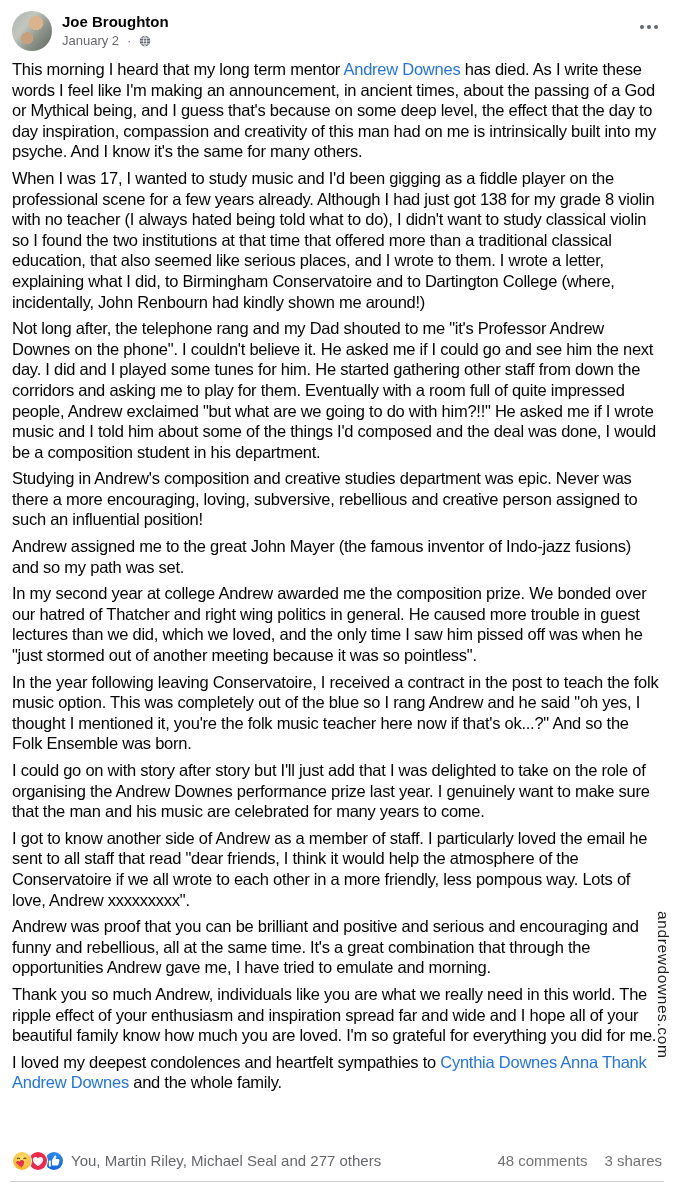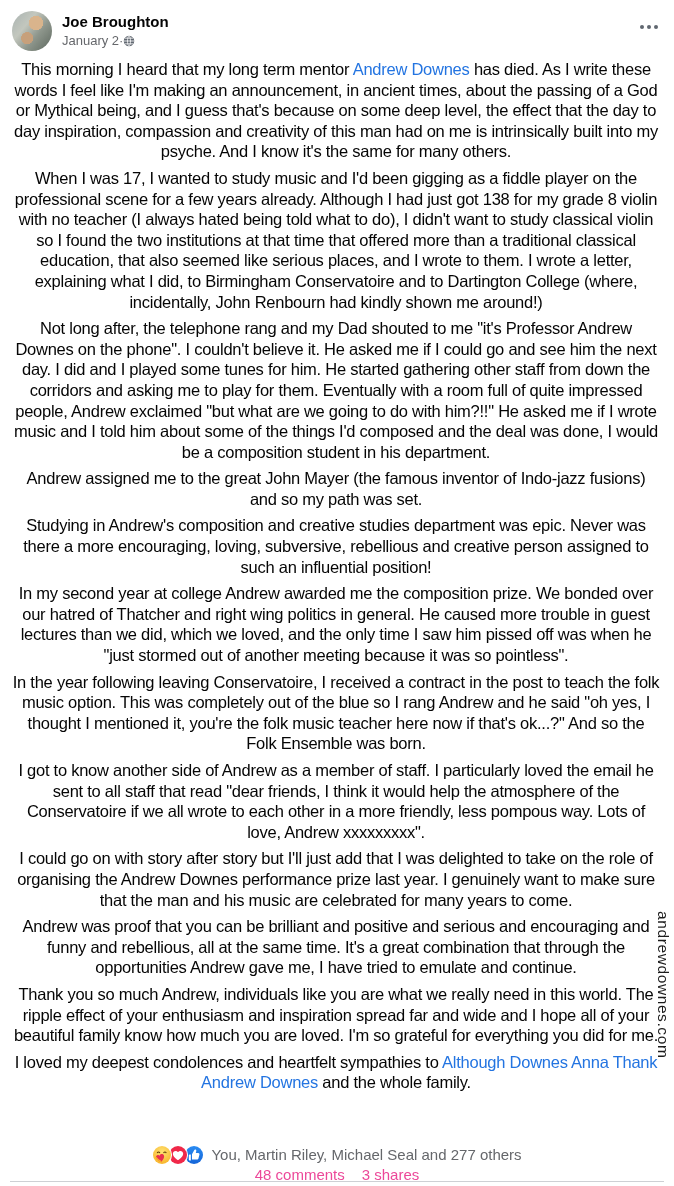--- a/index.html
+++ b/index.html
@@ -8,47 +8,47 @@
 
   
   .post-header{display:flex;align-items:flex-start;padding:11px 12px 5px 12px;}
   .avatar{width:40px;height:40px;border-radius:50%;flex:none;cursor:pointer;
     background:
       radial-gradient(circle at 60% 30%, #d9b48c 0 19%, rgba(0,0,0,0) 20%),
       radial-gradient(circle at 38% 68%, #c7a07b 0 16%, rgba(0,0,0,0) 17%),
       linear-gradient(130deg,#a8b2b1 0%,#c3c7be 35%,#8e968c 62%,#5c675e 100%);}
   .header-text{margin-left:10px;flex:1;padding-top:1px;}
   .author{display:inline-block;font-size:15px;font-weight:700;color:#050505;line-height:19px;text-decoration:none;cursor:pointer;}
-  .meta{display:flex;align-items:center;gap:0;margin-top:2px;font-size:13px;color:#65676B;line-height:16px;}
+  .meta{display:flex;align-items:center;gap:8px;margin-top:2px;font-size:13px;color:#65676B;line-height:16px;}
   .meta a{color:#65676B;text-decoration:none;cursor:pointer;}
   .globe{display:inline-flex;}
   .globe svg{display:block;}
   .more{background:none;border:none;padding:10px 2px;margin:4px 2px 0 0;display:flex;gap:3px;cursor:pointer;align-items:center;}
   .more i{width:4px;height:4px;border-radius:50%;background:#606770;display:block;}
 
   
   .post-body{padding:3px 14px 0 12px;font-size:16.5px;line-height:20.6px;color:#050505;letter-spacing:-0.25px;max-height:1082px;overflow:hidden;}
-  .post-body p{margin:0 0 6px 0;text-align:center;}
+  .post-body p{margin:0 0 6px 0;}
   .post-link{color:#2374E1;text-decoration:none;cursor:pointer;}
 
   
   .watermark{position:absolute;top:911px;right:2px;writing-mode:vertical-rl;font-size:15.5px;color:#1c1c1c;letter-spacing:0.6px;line-height:18px;}
 
   
-  .post-footer{position:absolute;left:0;right:0;bottom:9px;height:32px;display:flex;align-items:center;justify-content:space-between;padding:0 12px;background:#fff;flex-direction:column;}
+  .post-footer{position:absolute;left:0;right:0;bottom:9px;height:32px;display:flex;align-items:center;justify-content:space-between;padding:0 12px;background:#fff;}
   .footer-left{display:flex;align-items:center;cursor:pointer;}
   .reaction-icons{display:flex;align-items:center;}
   .r-icon{width:18px;height:18px;border-radius:50%;border:1.5px solid #fff;box-sizing:content-box;display:flex;position:relative;background:#fff;}
   .r-icon svg{width:18px;height:18px;display:block;}
   .r-icon.care{z-index:3;}
   .r-icon.love{z-index:2;margin-left:-4px;}
   .r-icon.like{z-index:1;margin-left:-4px;}
   .summary{margin-left:7px;font-size:15px;color:#65676B;text-decoration:none;line-height:20px;}
   .footer-right{display:flex;gap:17px;}
-  .count{font-size:15px;color:#ec4899;text-decoration:none;cursor:pointer;line-height:20px;}
+  .count{font-size:15px;color:#737373;text-decoration:none;cursor:pointer;line-height:20px;}
 
   .divider{position:absolute;left:10px;right:10px;bottom:4px;height:1px;background:#CED0D4;}
 </style>
 </head>
 <body>
 
 <div class="page">
 
   <header class="post-header">
     <div class="avatar"></div>
@@ -75,29 +75,29 @@
       <i></i>
         <i></i>
         <i></i>
     </button>
   </header>
 
   <div class="post-body">
       <p><span>This morning I heard that my long term mentor </span><a class="post-link">Andrew Downes</a><span> has died. As I write these words I feel like I'm making an announcement, in ancient times, about the passing of a God or Mythical being, and I guess that's because on some deep level, the effect that the day to day inspiration, compassion and creativity of this man had on me is intrinsically built into my psyche. And I know it's the same for many others.</span></p>
       <p><span>When I was 17, I wanted to study music and I'd been gigging as a fiddle player on the professional scene for a few years already. Although I had just got 138 for my grade 8 violin with no teacher (I always hated being told what to do), I didn't want to study classical violin so I found the two institutions at that time that offered more than a traditional classical education, that also seemed like serious places, and I wrote to them. I wrote a letter, explaining what I did, to Birmingham Conservatoire and to Dartington College (where, incidentally, John Renbourn had kindly shown me around!)</span></p>
       <p><span>Not long after, the telephone rang and my Dad shouted to me "it's Professor Andrew Downes on the phone". I couldn't believe it. He asked me if I could go and see him the next day. I did and I played some tunes for him. He started gathering other staff from down the corridors and asking me to play for them. Eventually with a room full of quite impressed people, Andrew exclaimed "but what are we going to do with him?!!" He asked me if I wrote music and I told him about some of the things I'd composed and the deal was done, I would be a composition student in his department.</span></p>
+      <p><span>Studying in Andrew's composition and creative studies department was epic. Never was there a more encouraging, loving, subversive, rebellious and creative person assigned to such an influential position!</span></p>
       <p><span>Andrew assigned me to the great John Mayer (the famous inventor of Indo-jazz fusions) and so my path was set.</span></p>
-      <p><span>Studying in Andrew's composition and creative studies department was epic. Never was there a more encouraging, loving, subversive, rebellious and creative person assigned to such an influential position!</span></p>
       <p><span>In my second year at college Andrew awarded me the composition prize. We bonded over our hatred of Thatcher and right wing politics in general. He caused more trouble in guest lectures than we did, which we loved, and the only time I saw him pissed off was when he "just stormed out of another meeting because it was so pointless".</span></p>
       <p><span>In the year following leaving Conservatoire, I received a contract in the post to teach the folk music option. This was completely out of the blue so I rang Andrew and he said "oh yes, I thought I mentioned it, you're the folk music teacher here now if that's ok...?" And so the Folk Ensemble was born.</span></p>
+      <p><span>I could go on with story after story but I'll just add that I was delighted to take on the role of organising the Andrew Downes performance prize last year. I genuinely want to make sure that the man and his music are celebrated for many years to come.</span></p>
       <p><span>I got to know another side of Andrew as a member of staff. I particularly loved the email he sent to all staff that read "dear friends, I think it would help the atmosphere of the Conservatoire if we all wrote to each other in a more friendly, less pompous way. Lots of love, Andrew xxxxxxxxx".</span></p>
-      <p><span>I could go on with story after story but I'll just add that I was delighted to take on the role of organising the Andrew Downes performance prize last year. I genuinely want to make sure that the man and his music are celebrated for many years to come.</span></p>
-      <p><span>Andrew was proof that you can be brilliant and positive and serious and encouraging and funny and rebellious, all at the same time. It's a great combination that through the opportunities Andrew gave me, I have tried to emulate and continue.</span></p>
+      <p><span>Andrew was proof that you can be brilliant and positive and serious and encouraging and funny and rebellious, all at the same time. It's a great combination that through the opportunities Andrew gave me, I have tried to emulate and morning.</span></p>
       <p><span>Thank you so much Andrew, individuals like you are what we really need in this world. The ripple effect of your enthusiasm and inspiration spread far and wide and I hope all of your beautiful family know how much you are loved. I'm so grateful for everything you did for me.</span></p>
-      <p><span>I loved my deepest condolences and heartfelt sympathies to </span><a class="post-link">Although Downes</a><span> </span><a class="post-link">Anna Thank</a><span> </span><a class="post-link">Andrew Downes</a><span> and the whole family.</span></p>
+      <p><span>I loved my deepest condolences and heartfelt sympathies to </span><a class="post-link">Cynthia Downes</a><span> </span><a class="post-link">Anna Thank</a><span> </span><a class="post-link">Andrew Downes</a><span> and the whole family.</span></p>
     </div>
 
   <div class="watermark">andrewdownes.com</div>
 
   <footer class="post-footer">
     <div class="footer-left">
       <div class="reaction-icons">
         <span class="r-icon care">
           <svg viewBox="0 0 16 16">
             <defs>

